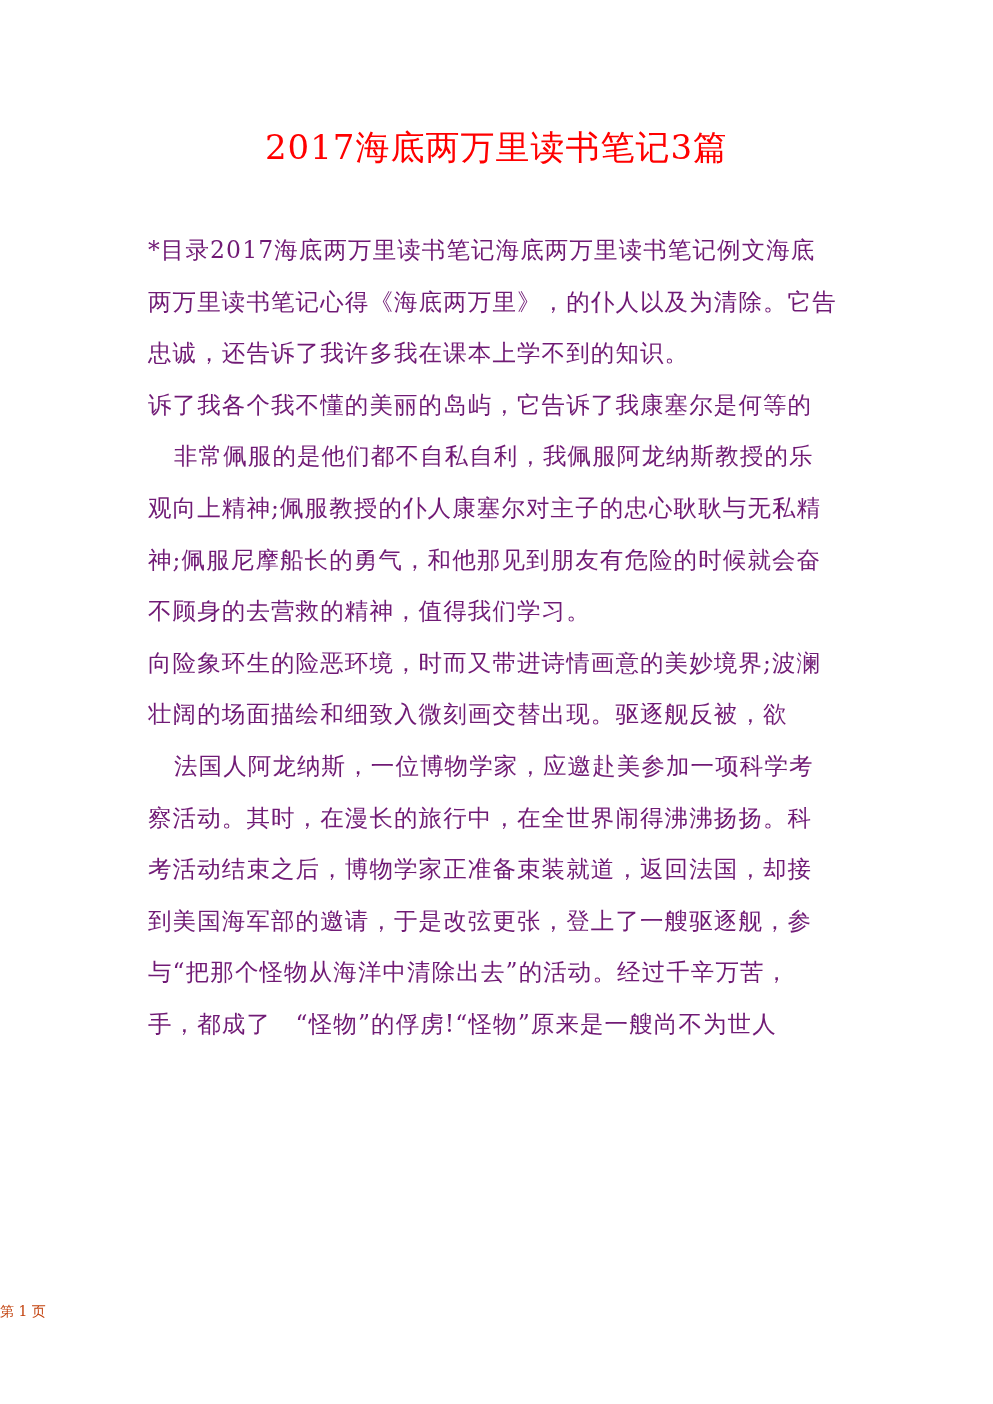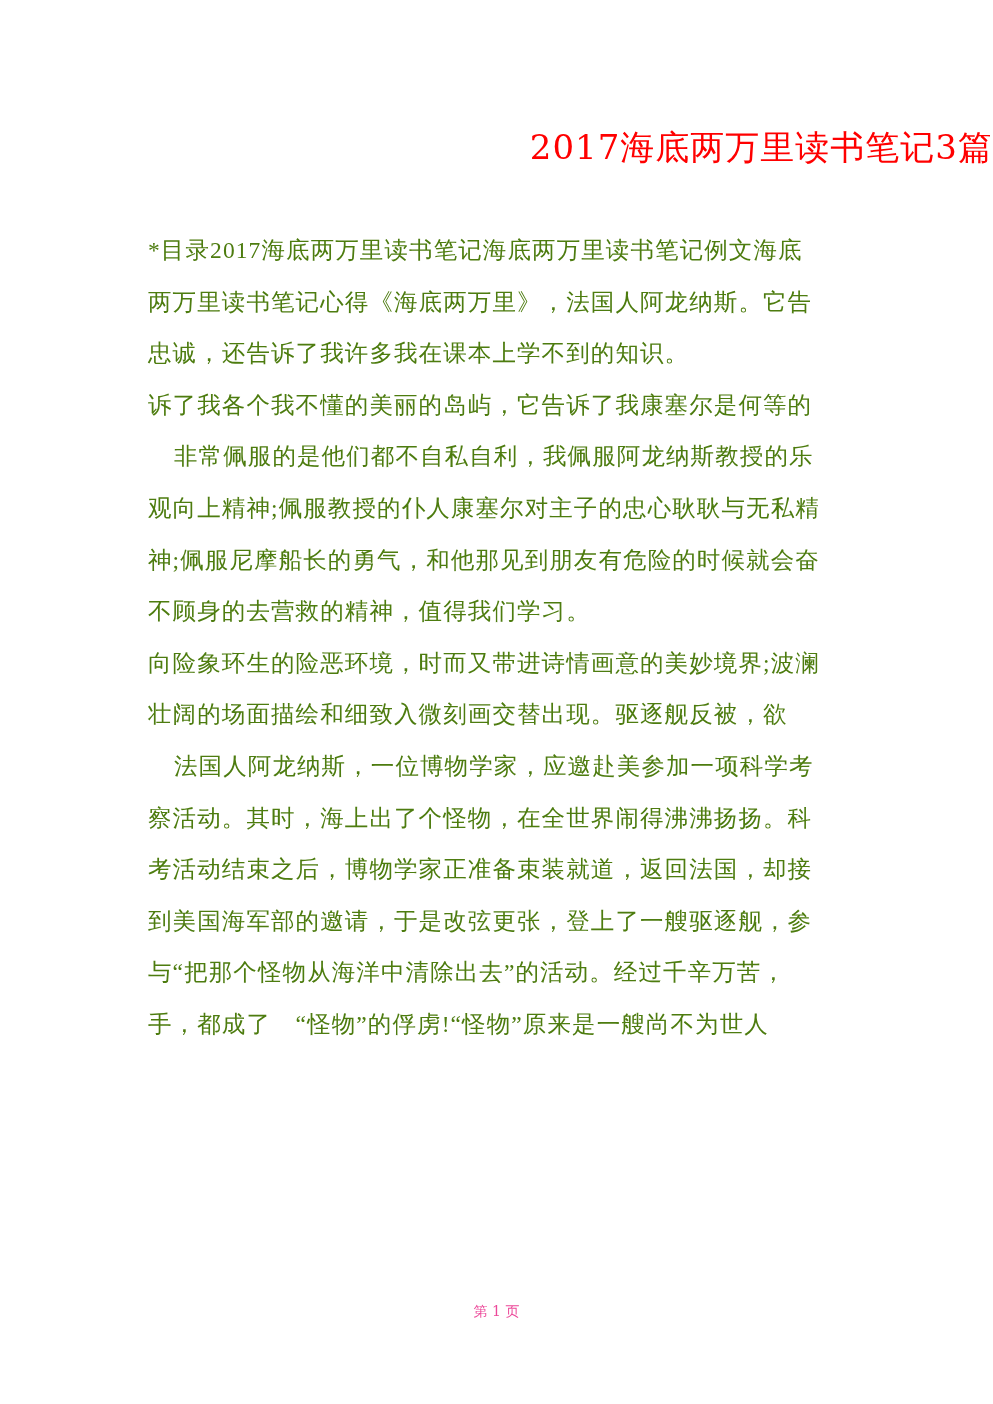--- a/index.html
+++ b/index.html
@@ -20,76 +20,74 @@
       left: 0; top: 0;
       width: 993px;
       height: 1404px;
       background: #ffffff;
     }
     .title {
       position: absolute;
       left: 0;
       top: 124px;
       width: 993px;
-      text-align: right;
+      text-align: center;
       font-size: 34px;
       line-height: 46px;
       color: #ff0000;
       letter-spacing: 1px;
       font-family: "DejaVu Serif", "Liberation Serif", serif;
     }
     .body-text {
       position: absolute;
       left: 148px;
       top: 227px;
       width: 694px;
     }
     .line {
       height: 51.6px;
       line-height: 46px;
       font-size: 23.5px;
       white-space: nowrap;
       letter-spacing: 1.1px;
-      color: #4d7c0f;
-      font-family: Liberation Serif, serif;
+      color: #701a75;
     }
     .line.indent {
       padding-left: 26px;
     }
     .footer {
       position: absolute;
       left: 0;
       top: 1300px;
       width: 993px;
-      text-align: center;
       font-size: 14px;
       line-height: 22px;
-      color: #ec4899;
+      color: #c2410c;
       font-family: "DejaVu Serif", "Liberation Serif", serif;
     }
   </style>
 </head>
 <body>
 
 <div class="page">
   <div class="title">2017海底两万里读书笔记3篇</div>
 
   <div class="body-text">
     <div class="line">*目录2017海底两万里读书笔记海底两万里读书笔记例文海底</div>
-    <div class="line">两万里读书笔记心得《海底两万里》，法国人阿龙纳斯。它告</div>
+    <div class="line">两万里读书笔记心得《海底两万里》，的仆人以及为清除。它告</div>
     <div class="line">忠诚，还告诉了我许多我在课本上学不到的知识。</div>
     <div class="line">诉了我各个我不懂的美丽的岛屿，它告诉了我康塞尔是何等的</div>
     <div class="line indent">非常佩服的是他们都不自私自利，我佩服阿龙纳斯教授的乐</div>
     <div class="line">观向上精神;佩服教授的仆人康塞尔对主子的忠心耿耿与无私精</div>
     <div class="line">神;佩服尼摩船长的勇气，和他那见到朋友有危险的时候就会奋</div>
     <div class="line">不顾身的去营救的精神，值得我们学习。</div>
     <div class="line">向险象环生的险恶环境，时而又带进诗情画意的美妙境界;波澜</div>
     <div class="line">壮阔的场面描绘和细致入微刻画交替出现。驱逐舰反被，欲</div>
     <div class="line indent">法国人阿龙纳斯，一位博物学家，应邀赴美参加一项科学考</div>
-    <div class="line">察活动。其时，海上出了个怪物，在全世界闹得沸沸扬扬。科</div>
+    <div class="line">察活动。其时，在漫长的旅行中，在全世界闹得沸沸扬扬。科</div>
     <div class="line">考活动结束之后，博物学家正准备束装就道，返回法国，却接</div>
     <div class="line">到美国海军部的邀请，于是改弦更张，登上了一艘驱逐舰，参</div>
     <div class="line">与“把那个怪物从海洋中清除出去”的活动。经过千辛万苦，</div>
     <div class="line">手，都成了　“怪物”的俘虏!“怪物”原来是一艘尚不为世人</div>
   </div>
 
   <div class="footer">第 1 页</div>
 </div>
 
 </body></html>

